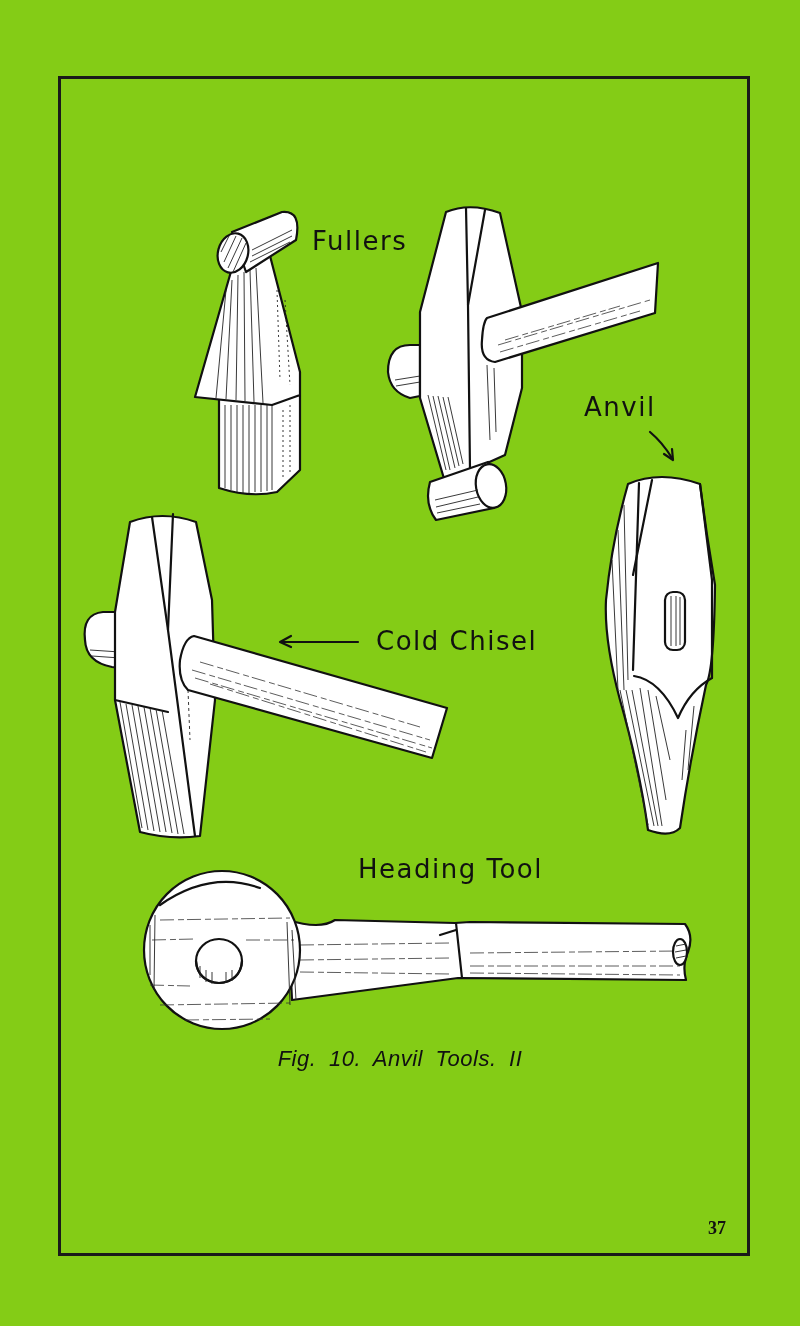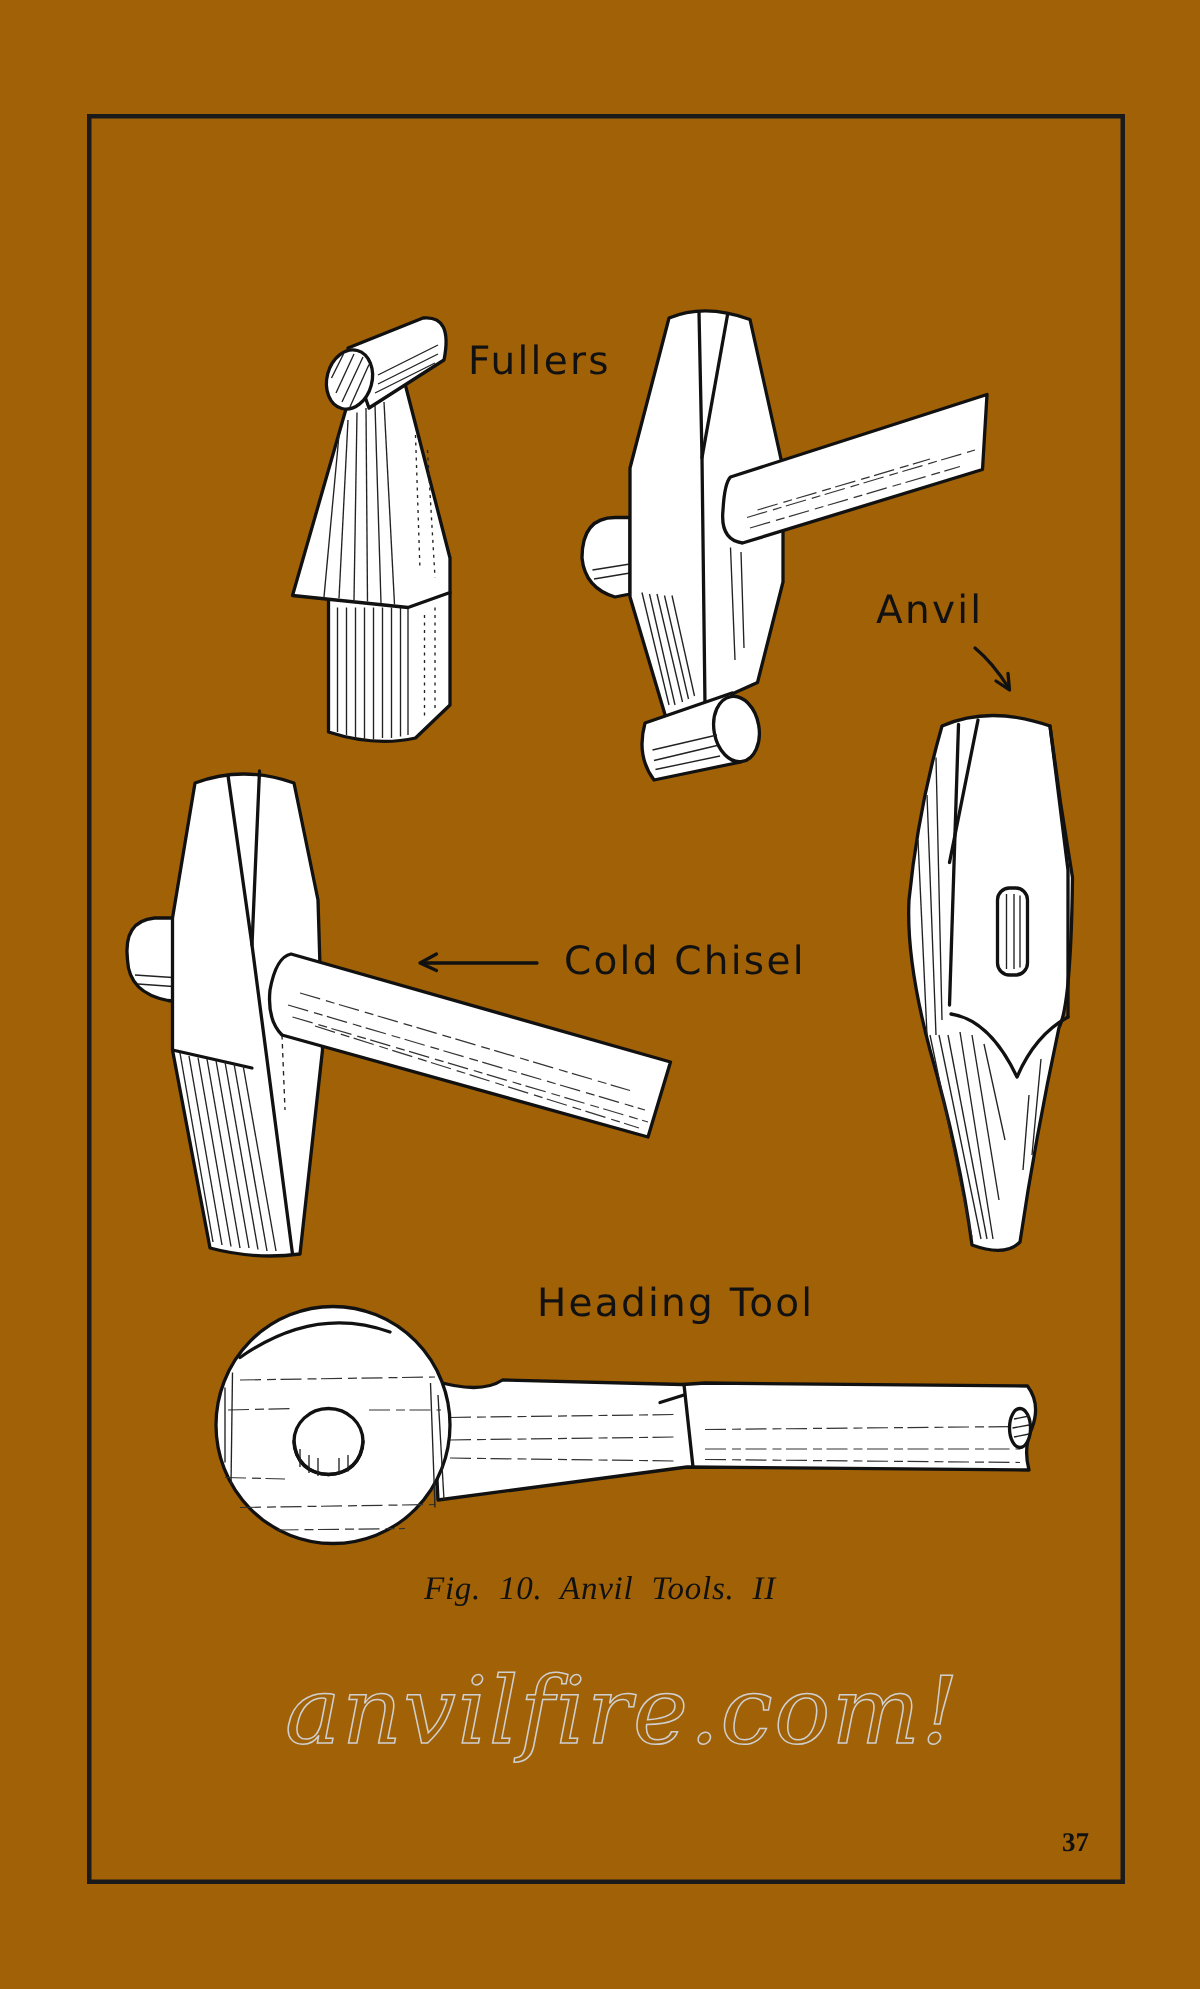--- a/index.html
+++ b/index.html
@@ -1,20 +1,20 @@
 <!DOCTYPE html>
 <html><head>
 <meta charset="utf-8">
 <style>
   html, body { margin:0; padding:0; background:#ffffff; }
   body { width:800px; height:1326px; position:relative; overflow:hidden; font-family:"Liberation Sans", sans-serif; }
-  .page { position:absolute; left:0; top:0; width:800px; height:1326px; background:#a16207; }
+  .page { position:absolute; left:0; top:0; width:800px; height:1326px; background:#84cc16; }
   .frame { position:absolute; left:58px; top:76px; width:686px; height:1174px; border:3px solid #1a1a1a; box-sizing:content-box; }
   .label { position:absolute; font-family:"DejaVu Sans", sans-serif; font-size:26px; color:#111; letter-spacing:1.5px; font-weight:normal; white-space:nowrap; }
-  .caption { position:absolute; left:0; width:800px; top:1046px; text-align:center; font-family:Liberation Serif, serif; font-style:italic; font-size:22px; color:#111; word-spacing:6px; letter-spacing:0.5px; }
+  .caption { position:absolute; left:0; width:800px; top:1046px; text-align:center; font-family:Liberation Sans, sans-serif; font-style:italic; font-size:22px; color:#111; word-spacing:6px; letter-spacing:0.5px; }
   .watermark { position:absolute; left:190px; top:1104px; font-family:"DejaVu Serif", serif; font-style:italic; font-size:62px; color:transparent; -webkit-text-stroke:1px #cfcfcf; letter-spacing:1px; white-space:nowrap; }
   .pagenum { position:absolute; left:708px; top:1218px; font-family:"Liberation Serif", serif; font-weight:bold; font-size:18px; color:#111; }
   svg.art { position:absolute; left:0; top:0; width:800px; height:1326px; }
   svg.art .o { fill:#fff; stroke:#111; stroke-width:2.2; stroke-linejoin:round; stroke-linecap:round; }
   svg.art .n { fill:none; stroke:#111; stroke-width:2.2; stroke-linecap:round; stroke-linejoin:round; }
   svg.art .h { fill:none; stroke:#222; stroke-width:0.9; }
   svg.art .hl { fill:none; stroke:#333; stroke-width:0.8; stroke-dasharray:14 4 6 3; }
 </style>
 </head>
 <body>
@@ -216,15 +216,14 @@
         </g>
     </g>
   </svg>
 
   <div class="label" style="left:312px; top:226px;">Fullers</div>
   <div class="label" style="left:584px; top:392px;">Anvil</div>
   <div class="label" style="left:376px; top:626px;">Cold Chisel</div>
   <div class="label" style="left:358px; top:854px;">Heading Tool</div>
 
   <div class="caption">Fig. 10.  Anvil Tools.  II</div>
-  <div class="watermark">anvilfire.com!</div>
   <div class="pagenum">37</div>
 </div>
 
 </body></html>

